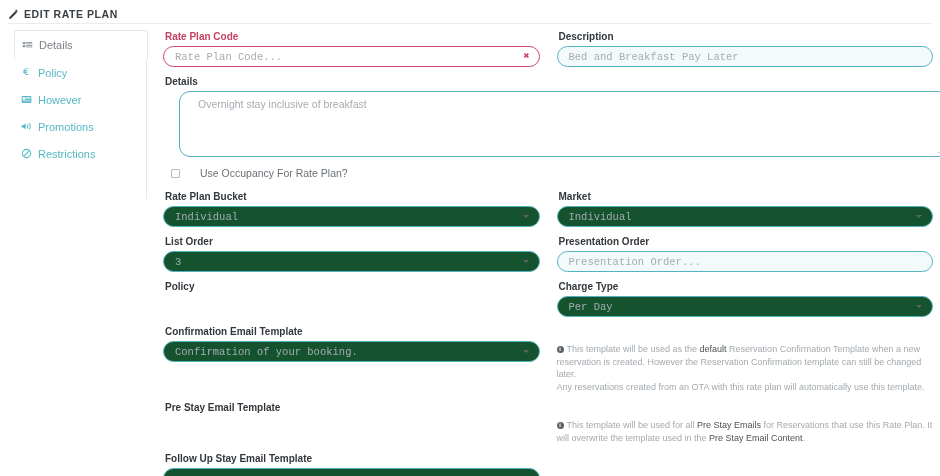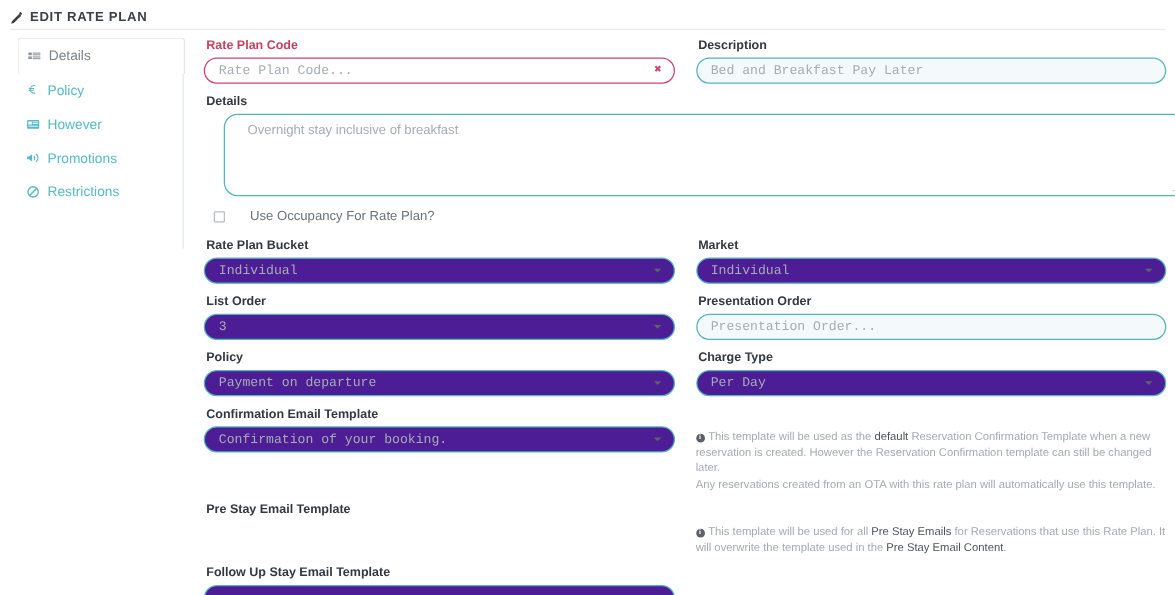--- a/index.html
+++ b/index.html
@@ -80,21 +80,21 @@
     border:1px solid #51b4c0; border-radius:11px;
     background:#f4f9fc;
     font-family:Liberation Mono, monospace;
     font-size:10.5px; color:#a6acb2;
     padding:0 24px 0 11px;
     outline:none;
     display:flex; align-items:center;
     position:relative;
     cursor:text;
   }
-  .fld.sel{ background:#4c1d95; cursor:pointer; }
+  .fld.sel{ background:#14532d; cursor:pointer; }
   .fld .val{ overflow:hidden; text-overflow:ellipsis; white-space:nowrap; }
   .fld .caret{
     position:absolute; right:10px; top:50%; margin-top:-2px;
     width:0; height:0;
     border-left:3.2px solid transparent; border-right:3.2px solid transparent;
     border-top:3.6px solid #5d6469;
   }
   .fld.error{ border-color:#d1446a; background:#ffffff; }
   .err-x{
     position:absolute; right:9px; top:50%; margin-top:-5px;
@@ -284,24 +284,20 @@
         <label class="fl">Presentation Order</label>
         <div class="fld">
           <span class="val">Presentation Order...</span>
         </div>
       </div>
     </div>
 
     <div class="row fgroup">
       <div class="col">
         <label class="fl">Policy</label>
-        <div class="fld sel">
-          <span class="val">Payment on departure</span>
-          <span class="caret"></span>
-        </div>
       </div>
       <div class="col">
         <label class="fl">Charge Type</label>
         <div class="fld sel">
           <span class="val">Per Day</span>
           <span class="caret"></span>
         </div>
       </div>
     </div>
 

